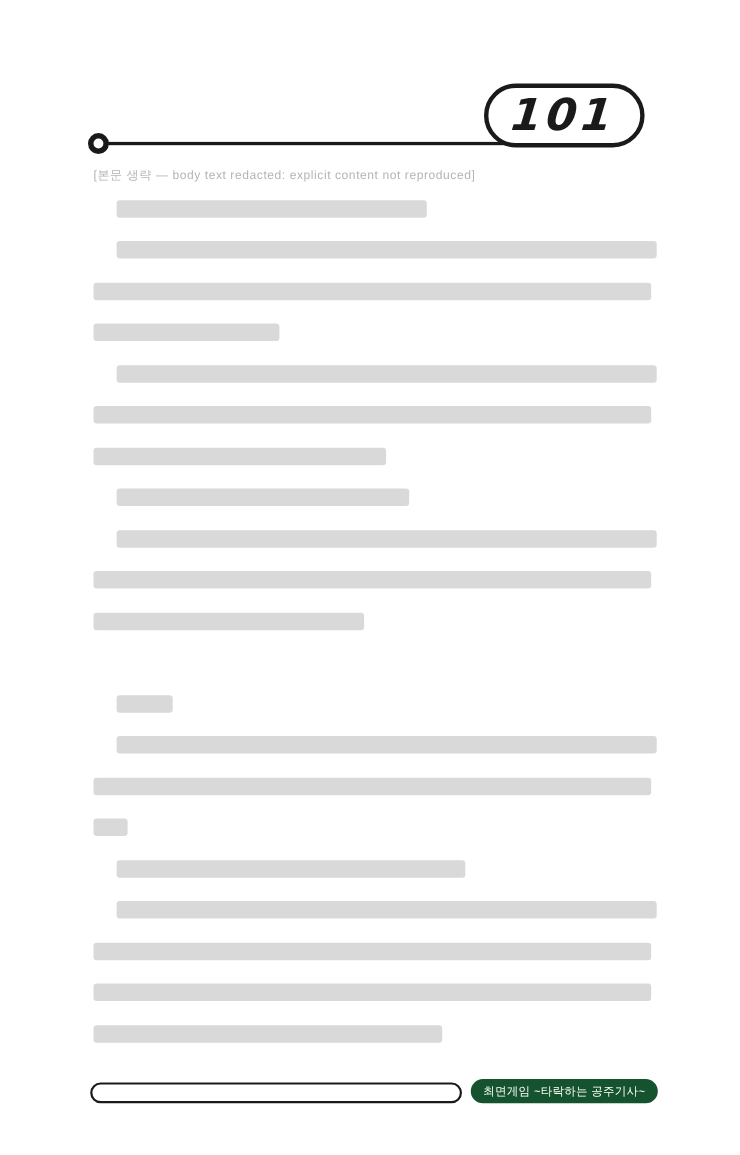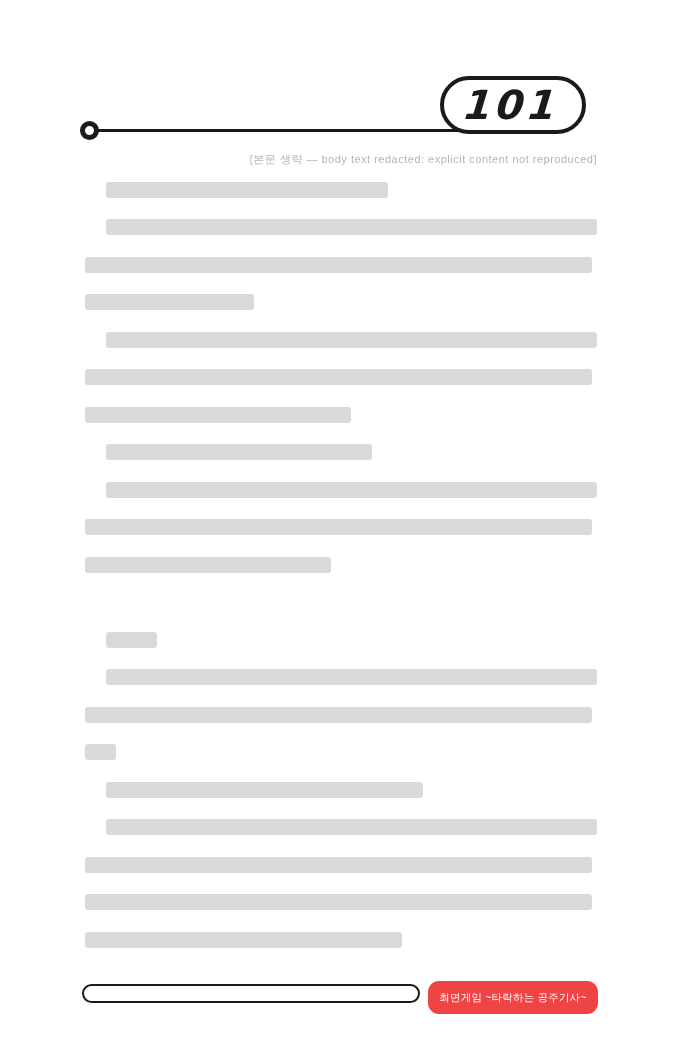--- a/index.html
+++ b/index.html
@@ -63,21 +63,20 @@
     left: 85px;
     top: 152px;
     width: 512px;
   }
   .redaction-note {
     font-family: "Liberation Sans", sans-serif;
     font-size: 11px;
     color: #b5b5b5;
     margin-bottom: 4px;
     letter-spacing: 0.5px;
-    text-align: right;
   }
   .line-slot {
     height: 37.5px;
     display: flex;
     align-items: center;
   }
   .line-bar {
     height: 16px;
     background: #d9d9d9;
     border-radius: 3px;
@@ -93,22 +92,22 @@
     height: 19px;
     border: 2px solid #1a1a1a;
     border-radius: 10px;
     background: #ffffff;
   }
   .footer-badge {
     position: absolute;
     left: 428px;
     top: 981px;
     width: 170px;
-    height: 33px;
-    background: #ef4444;
+    height: 22px;
+    background: #14532d;
     border-radius: 11px;
     display: flex;
     align-items: center;
     justify-content: center;
   }
   .footer-badge .title {
     font-family: "Liberation Sans", sans-serif;
     font-size: 10.5px;
     color: #ffffff;
     white-space: nowrap;

